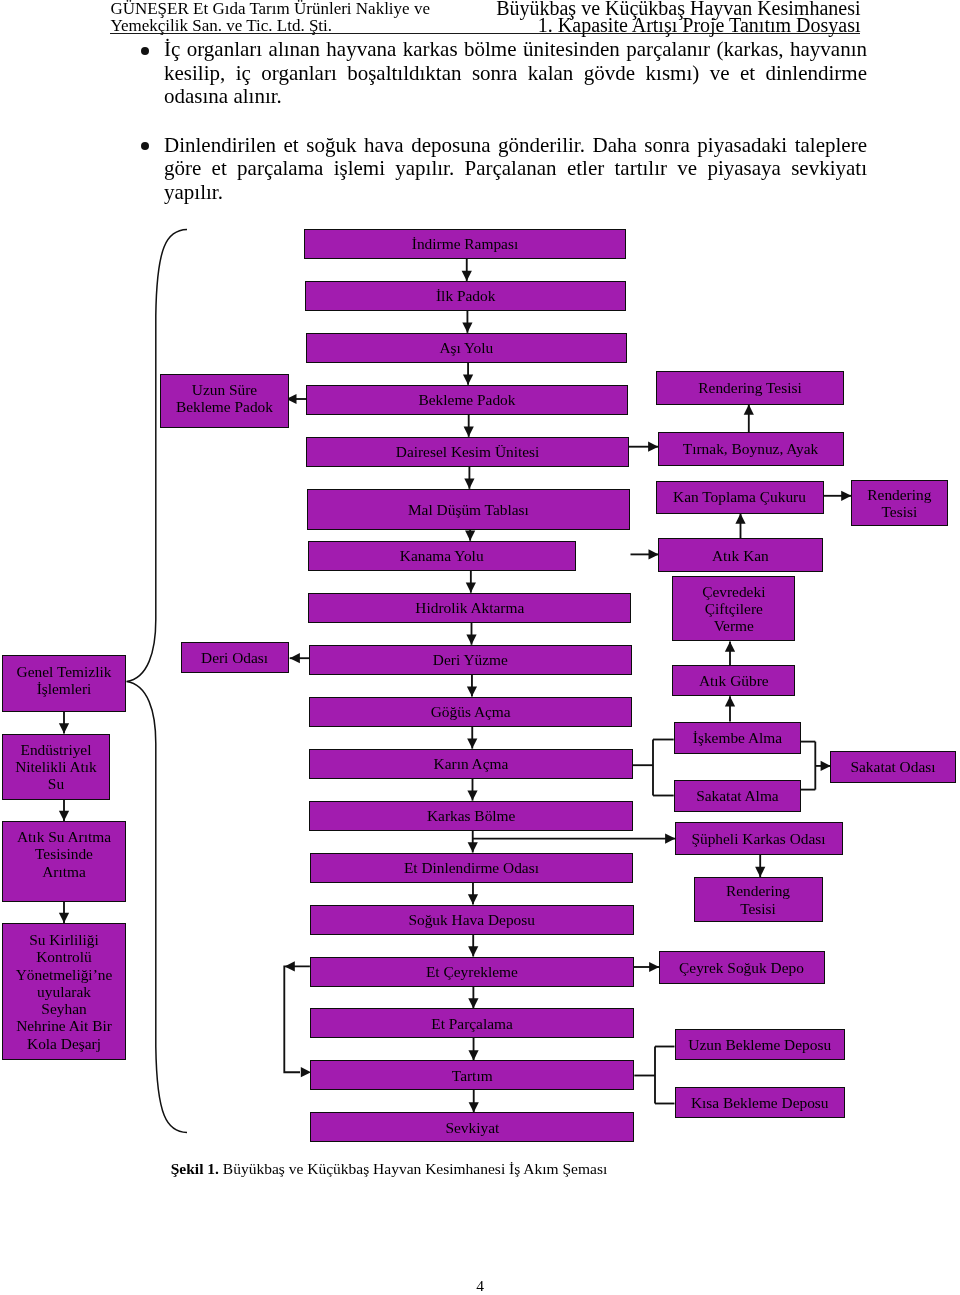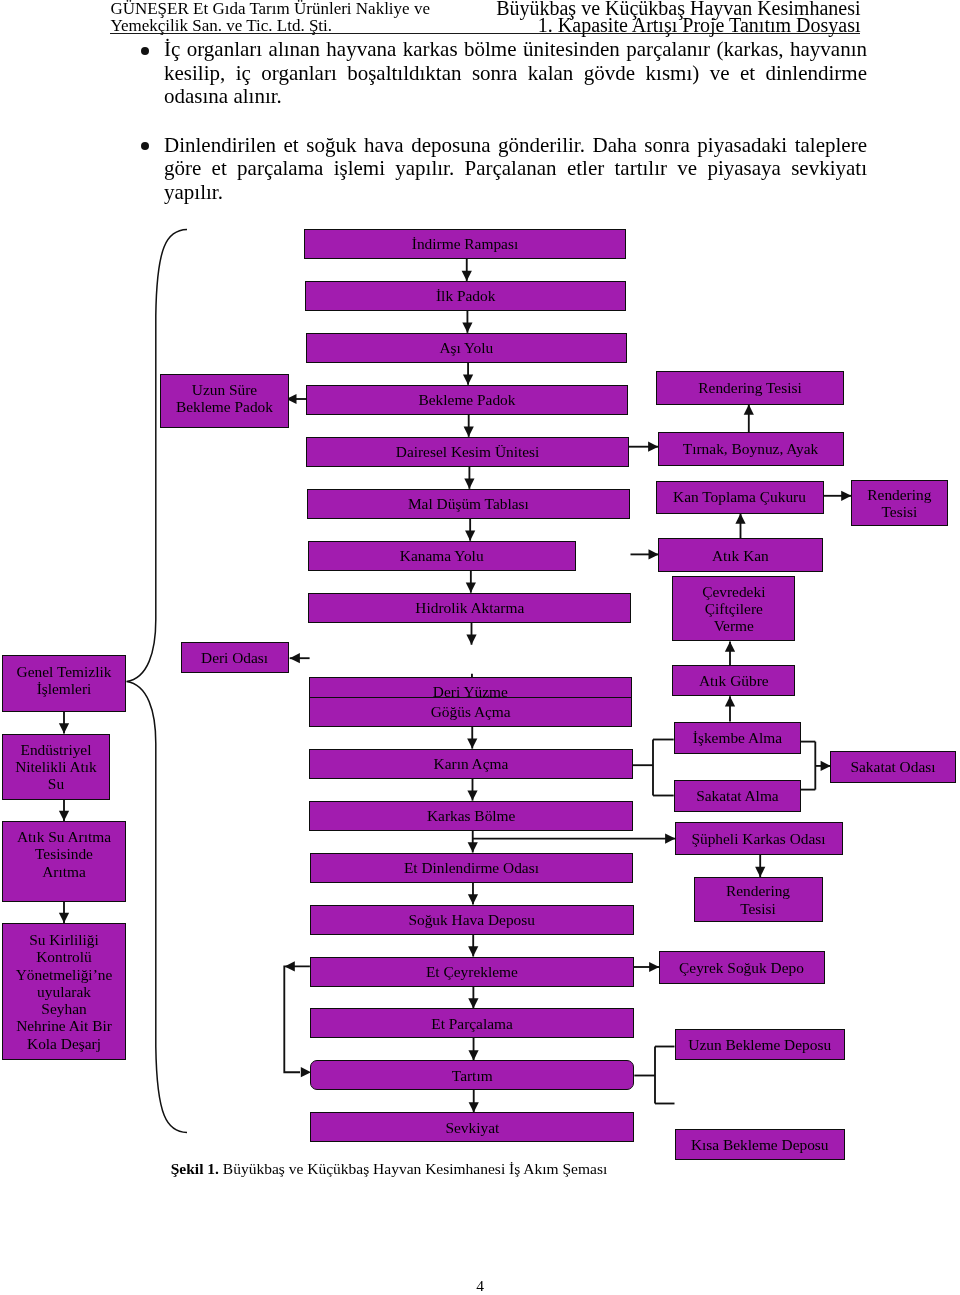--- a/index.html
+++ b/index.html
@@ -137,32 +137,32 @@
         <polygon points="64,821 58.9,810.8 69.1,810.8" fill="#111"></polygon>
         <line x1="64" y1="902" x2="64" y2="923" stroke="#111" stroke-width="1.85"></line>
         <polygon points="64,923 58.9,912.8 69.1,912.8" fill="#111"></polygon>
         <path d="M 187 229.5 C 167 230 156.8 245.5 155.8 315.5 L 155.8 619.5 C 155.8 651.5 147.8 678.5 126.5 681.5 C 147.8 684.5 155.8 711.5 155.8 743.5 L 155.8 1046.5 C 156.8 1116.5 167 1132 187 1132.5" fill="none" stroke="#111" stroke-width="1.5"></path>
       </svg>
   <div class="bx" style="left: 304.4px; top: 228.9px; width: 321.2px; height: 30px;">İndirme Rampası</div>
       <div class="bx" style="left: 305px; top: 280.9px; width: 321.4px; height: 30px;">İlk Padok</div>
       <div class="bx" style="left: 305.5px; top: 332.8px; width: 321.7px; height: 30px;">Aşı Yolu</div>
       <div class="bx" style="left: 306px; top: 384.8px; width: 322px; height: 30px;">Bekleme Padok</div>
       <div class="bx" style="left: 306.4px; top: 436.8px; width: 322.4px; height: 30px;">Dairesel Kesim Ünitesi</div>
-      <div class="bx" style="left: 307.1px; top: 488.8px; width: 322.6px; height: 30px;">Mal Düşüm Tablası</div>
+      <div class="bx" style="left: 307.1px; top: 488.8px; width: 322.6px; height: 41px;">Mal Düşüm Tablası</div>
       <div class="bx" style="left: 307.7px; top: 540.7px; width: 268px; height: 30px;">Kanama Yolu</div>
       <div class="bx" style="left: 308.3px; top: 592.7px; width: 323px; height: 30px;">Hidrolik Aktarma</div>
-      <div class="bx" style="left: 308.8px; top: 644.7px; width: 323.2px; height: 30px; margin-top: 32px;">Deri Yüzme</div>
+      <div class="bx" style="left: 308.8px; top: 644.7px; width: 323.2px; height: 30px;">Deri Yüzme</div>
       <div class="bx" style="left: 309px; top: 696.6px; width: 323.4px; height: 30px;">Göğüs Açma</div>
       <div class="bx" style="left: 309.2px; top: 748.6px; width: 323.6px; height: 30px;">Karın Açma</div>
       <div class="bx" style="left: 309.4px; top: 800.6px; width: 323.6px; height: 30px;">Karkas Bölme</div>
       <div class="bx" style="left: 309.6px; top: 852.5px; width: 323.7px; height: 30px;">Et Dinlendirme Odası</div>
       <div class="bx" style="left: 309.8px; top: 904.5px; width: 323.8px; height: 30px;">Soğuk Hava Deposu</div>
       <div class="bx" style="left: 309.9px; top: 956.5px; width: 324px; height: 30px;">Et Çeyrekleme</div>
       <div class="bx" style="left: 310px; top: 1008.4px; width: 324.1px; height: 30px;">Et Parçalama</div>
-      <div class="bx" style="left: 310.2px; top: 1060.4px; width: 324.1px; height: 30px; border-radius: 7px;">Tartım</div>
+      <div class="bx" style="left: 310.2px; top: 1060.4px; width: 324.1px; height: 30px;">Tartım</div>
       <div class="bx" style="left: 310.3px; top: 1112.4px; width: 324.2px; height: 30px;">Sevkiyat</div>
       <div class="bx" style="left: 160.3px; top: 373.7px; width: 128.4px; height: 54px; padding-bottom: 5px;">Uzun Süre
 Bekleme Padok</div>
       <div class="bx" style="left: 180.5px; top: 641.6px; width: 108.2px; height: 31.6px;">Deri Odası</div>
       <div class="bx" style="left: 2px; top: 654.5px; width: 124px; height: 57px; padding-bottom: 6px;">Genel Temizlik
 İşlemleri</div>
       <div class="bx" style="left: 2px; top: 733.5px; width: 108px; height: 66px;">Endüstriyel
 Nitelikli Atık
 Su</div>
       <div class="bx" style="left: 2px; top: 821px; width: 124px; height: 81px; padding-bottom: 15px;">Atık Su Arıtma
@@ -186,18 +186,18 @@
 Verme</div>
       <div class="bx" style="left: 672.3px; top: 665.3px; width: 123px; height: 31px;">Atık Gübre</div>
       <div class="bx" style="left: 673.7px; top: 721.5px; width: 127.5px; height: 32px;">İşkembe Alma</div>
       <div class="bx" style="left: 830px; top: 751px; width: 126px; height: 32px;">Sakatat Odası</div>
       <div class="bx" style="left: 673.7px; top: 780px; width: 127.5px; height: 31.5px;">Sakatat Alma</div>
       <div class="bx" style="left: 674.5px; top: 822px; width: 168px; height: 32.5px;">Şüpheli Karkas Odası</div>
       <div class="bx" style="left: 693.5px; top: 877px; width: 129px; height: 45px;">Rendering
 Tesisi</div>
       <div class="bx" style="left: 658.5px; top: 950.5px; width: 166px; height: 33.5px;">Çeyrek Soğuk Depo</div>
       <div class="bx" style="left: 674.5px; top: 1028.5px; width: 170.5px; height: 31.5px;">Uzun Bekleme Deposu</div>
-      <div class="bx" style="left: 674.5px; top: 1086.5px; width: 170.5px; height: 31.5px; margin-top: 42px;">Kısa Bekleme Deposu</div>
+      <div class="bx" style="left: 674.5px; top: 1086.5px; width: 170.5px; height: 31.5px;">Kısa Bekleme Deposu</div>
     </div>
 
   <div class="caption"><b>Şekil 1.</b><span> Büyükbaş ve Küçükbaş Hayvan Kesimhanesi İş Akım Şeması</span></div>
   <div class="pageno">4</div>
 </div>
 
 </body></html>

